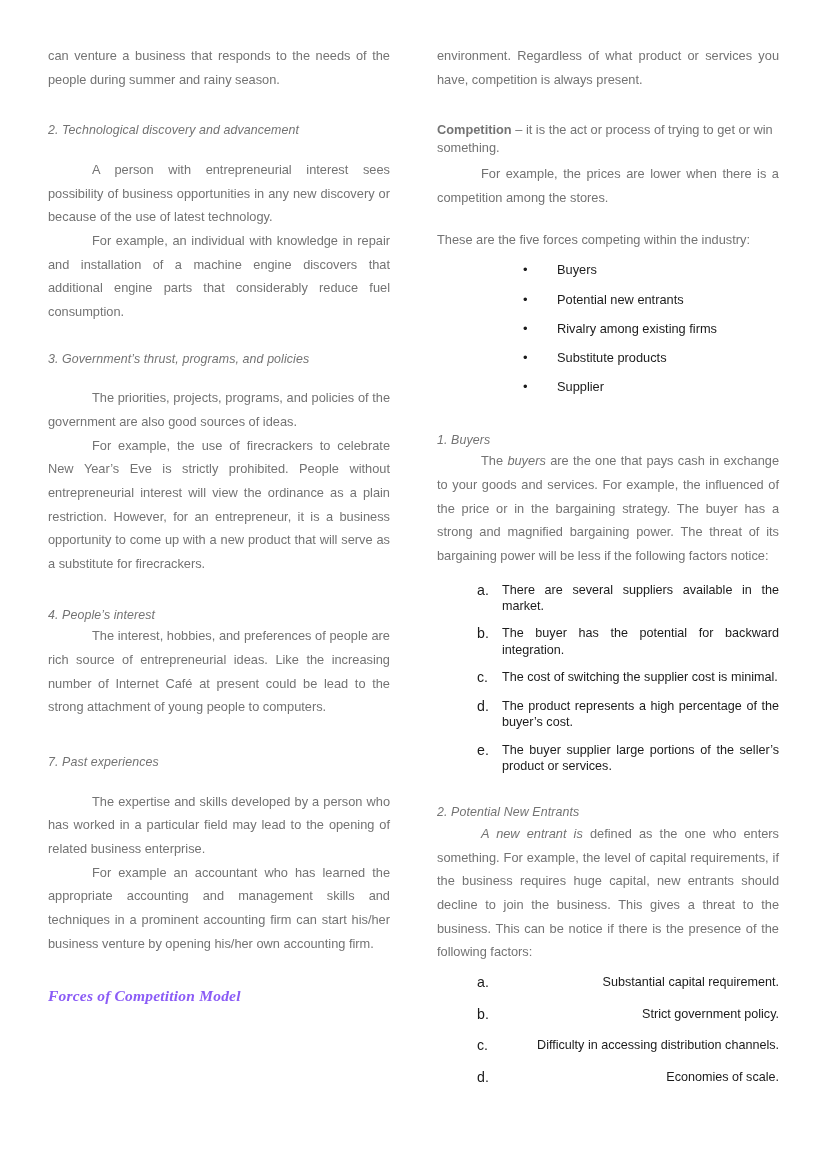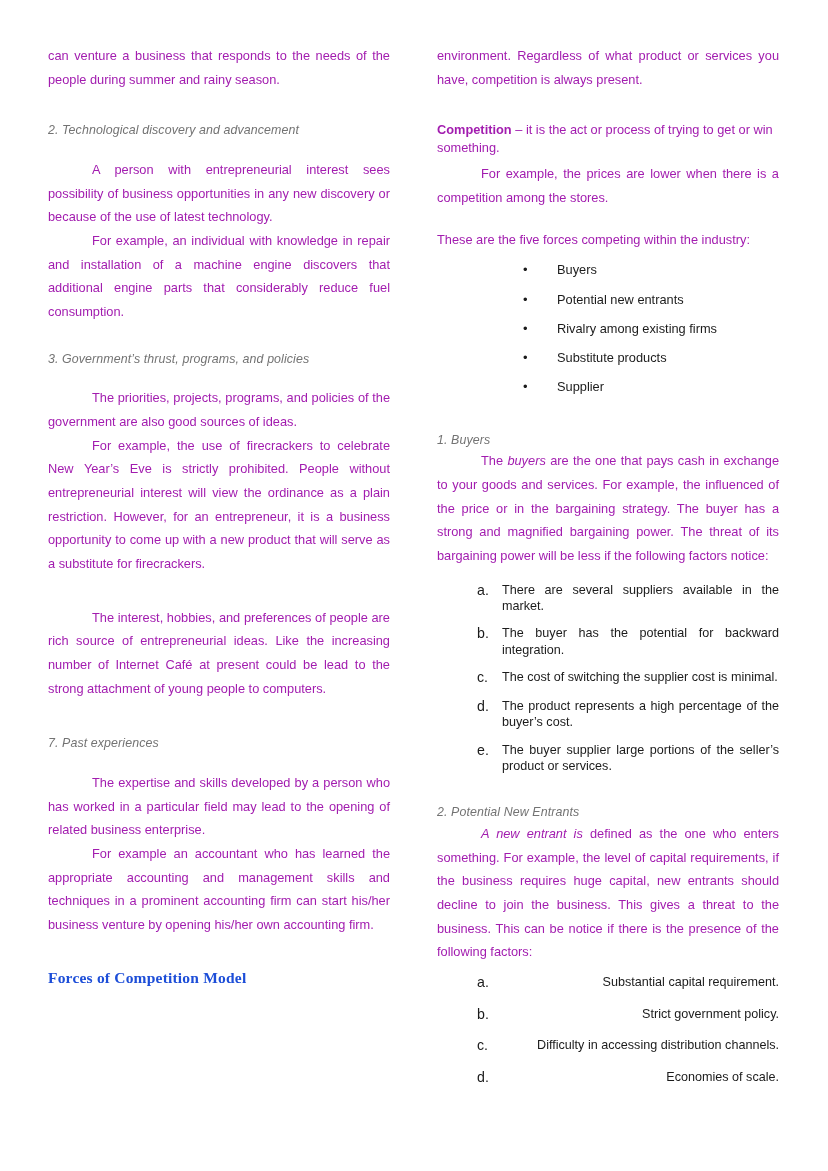--- a/index.html
+++ b/index.html
@@ -37,21 +37,21 @@
     flex: 0 0 342px;
   }
 
   
   p.body {
     margin: 0;
     font-size: 12.8px;
     line-height: 1.85;
     text-align: justify;
     text-justify: inter-word;
-    color: #a21caf;
+    color: #737373;
     -webkit-hyphens: none;
     hyphens: none;
   }
   p.body.indent { text-indent: 44px; }
   p.body.tight  { line-height: 1.35; text-align: left; }
 
   h3.sub {
     margin: 0;
     font-size: 12.4px;
     font-style: italic;
@@ -59,23 +59,24 @@
     color: #737373;
     letter-spacing: 0.1px;
     line-height: 1.5;
   }
 
   h2.serif-head {
     margin: 0;
     font-family: "Liberation Serif", serif;
     font-size: 15.5px;
     font-weight: bold;
-    color: #1d4ed8;
+    color: #8b5cf6;
     line-height: 1.4;
     letter-spacing: 0.2px;
+    font-style: italic;
   }
 
   .b { font-weight: bold; }
   .i { font-style: italic; }
 
   
   .sp-6  { height: 6px; }
   .sp-10 { height: 10px; }
   .sp-14 { height: 14px; }
   .sp-18 { height: 18px; }
@@ -156,20 +157,21 @@
 
       <h3 class="sub">3. Government’s thrust, programs, and policies</h3>
 
       <div class="sp-18"></div>
 
       <p class="body indent">The priorities, projects, programs, and policies of the government are also good sources of ideas.</p>
       <p class="body indent">For example, the use of firecrackers to celebrate New Year’s Eve is strictly prohibited. People without entrepreneurial interest will view the ordinance as a plain restriction. However, for an entrepreneur, it is a business opportunity to come up with a new product that will serve as a substitute for firecrackers.</p>
 
       <div class="sp-30"></div>
 
+      <h3 class="sub">4. People’s interest</h3>
 
       <p class="body indent">The interest, hobbies, and preferences of people are rich source of entrepreneurial ideas. Like the increasing number of Internet Café at present could be lead to the strong attachment of young people to computers.</p>
 
       <div class="sp-34"></div>
 
       <h3 class="sub">7. Past experiences</h3>
 
       <div class="sp-18"></div>
 
       <p class="body indent">The expertise and skills developed by a person who has worked in a particular field may lead to the opening of related business enterprise.</p>

